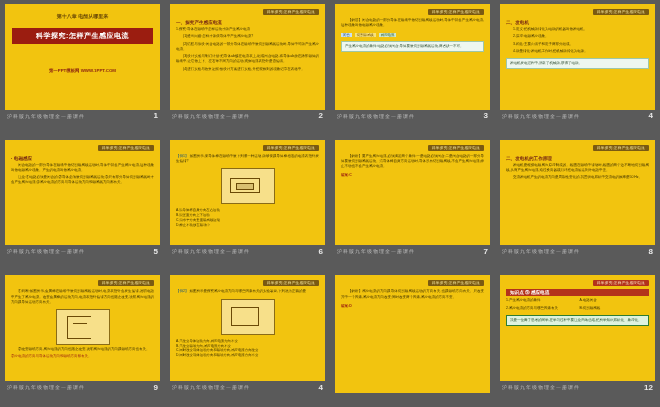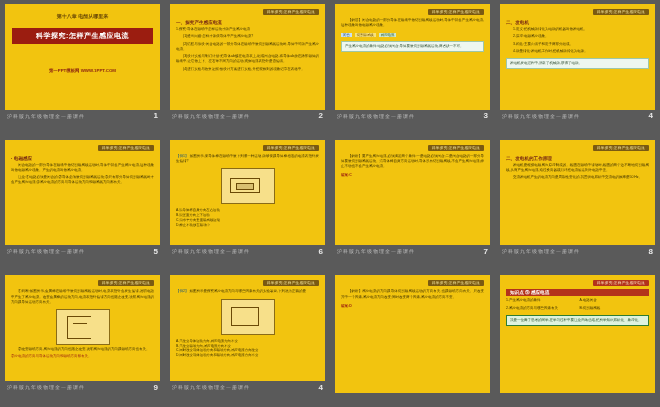--- a/index.html
+++ b/index.html
@@ -325,15 +325,19 @@
         </div>
         <div class="col">
           <div class="p">A.电路闭合</div>
           <div class="p">B.切割磁感线</div>
         </div>
       </div>
       <div class="greenbox">
         <div class="p">我是一位善于思考的同学,在学习过程中要注意归纳总结,把所学知识系统化、条理化。</div>
       </div>
     </div>
+    <div class="cap">
+      <span class="capleft">沪科版九年级物理全一册课件</span>
+      <span class="capnum">12</span>
+    </div>
   </div>
 
 </div>
 
 </body></html>

